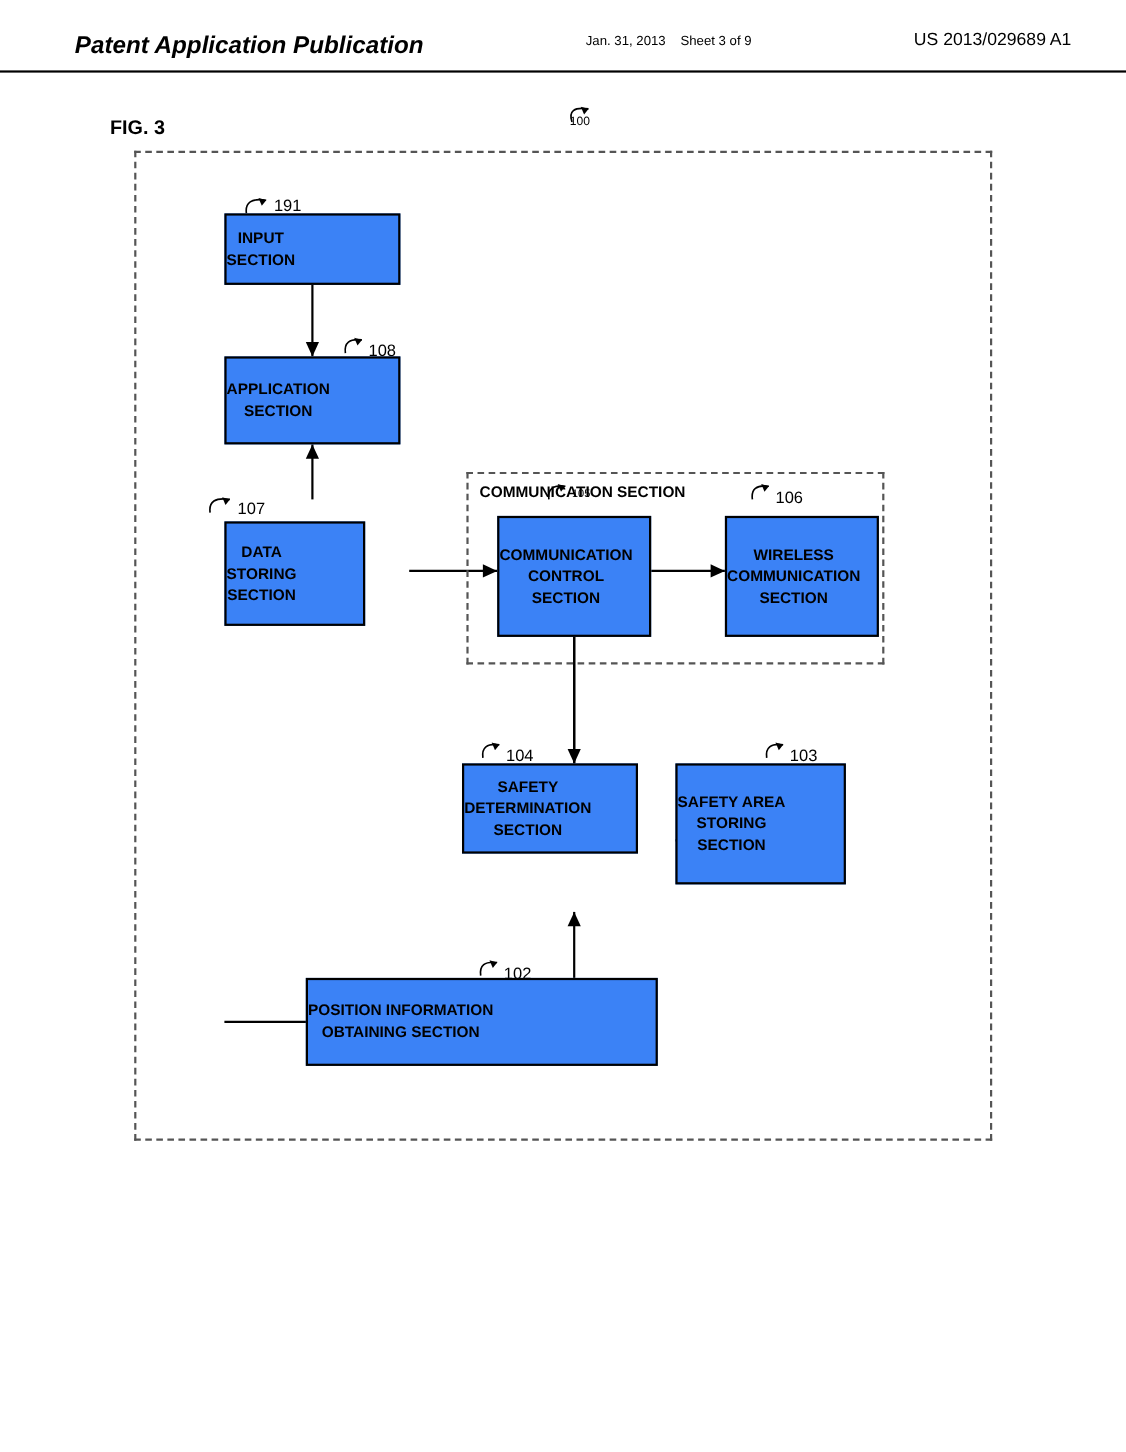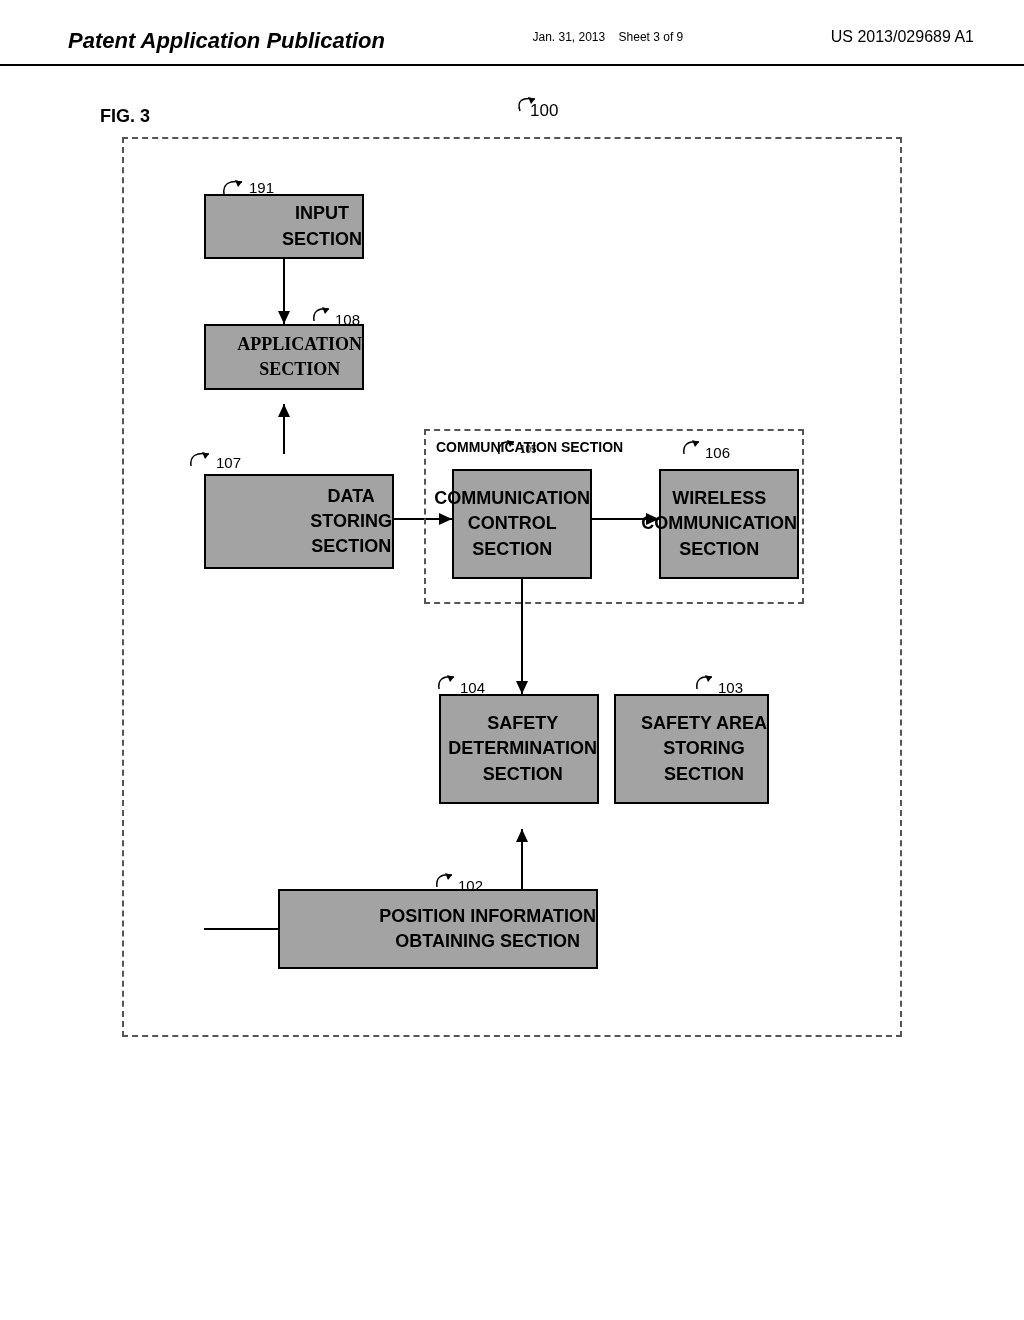--- a/index.html
+++ b/index.html
@@ -55,26 +55,26 @@
       height: 900px;
       margin: 0 auto;
     }
 
     
     .diagram-box {
       border: 2px solid #000;
       position: absolute;
       display: flex;
       align-items: center;
-      justify-content: flex-end;
+      justify-content: flex-start;
       text-align: center;
-      font-size: 18px;
+      font-size: 14px;
       font-weight: bold;
       line-height: 1.4;
-      background: #a3a3a3;
+      background: #3b82f6;
     }
 
     
     .comm-dashed {
       border: 2px dashed #555;
       position: absolute;
     }
 
     
     .diagram-svg {
@@ -98,21 +98,21 @@
   </div>
   <div class="header-right">US 2013/029689 A1</div>
 </div>
 
 <div class="main">
 
   <div style="display:flex; align-items:flex-start; margin-bottom: 10px; margin-left: 20px;">
     <span class="fig-label">FIG. 3</span>
 
     <div style="position:relative; margin-left: 350px; margin-top: -5px;">
-      <span style="font-size:17px; position:relative; top:0; left:30px;">100</span>
+      <span style="font-size:11px; position:relative; top:0; left:18px;">100</span>
       <svg width="50" height="30" style="position:absolute; top:-10px; left:0;">
         <path d="M 20 20 Q 15 5 35 8" stroke="#000" stroke-width="1.5" fill="none"></path>
         <polygon points="35,8 28,6 31,13" fill="#000"></polygon>
       </svg>
     </div>
   </div>
 
   <div class="outer-dashed">
 
     <svg class="diagram-svg">
@@ -158,34 +158,34 @@
     </div>
 
     <div style="position:absolute; top:172px; left:185px; font-size:15px;">
       <svg width="45" height="25" style="position:absolute; top:-8px; left:-5px;">
         <path d="M 10 18 Q 8 4 25 6" stroke="#000" stroke-width="1.5" fill="none"></path>
         <polygon points="25,6 18,4 21,11" fill="#000"></polygon>
       </svg>
       <span style="margin-left:26px;">108</span>
     </div>
 
-    <div class="diagram-box" style="left:80px; top:185px; width:160px; height:66px;font-family:Liberation Serif, serif;">
+    <div class="diagram-box" style="left:80px; top:185px; width:160px; height:80px;">
       <span style="white-space:pre-line;">APPLICATION
 SECTION</span>
     </div>
 
     <div style="position:absolute; top:315px; left:62px; font-size:15px;">
       <svg width="50" height="28" style="position:absolute; top:-8px; left:-5px;">
         <path d="M 10 20 Q 8 5 28 8" stroke="#000" stroke-width="1.5" fill="none"></path>
         <polygon points="28,8 21,6 24,13" fill="#000"></polygon>
       </svg>
       <span style="margin-left:30px;">107</span>
     </div>
 
-    <div class="diagram-box" style="left:80px; top:335px; width:190px; height:95px;">
+    <div class="diagram-box" style="left:80px; top:335px; width:128px; height:95px;">
       <span style="white-space:pre-line;">DATA
 STORING
 SECTION</span>
     </div>
 
     <div class="comm-dashed" style="left:300px; top:290px; width:380px; height:175px;">
 
       <div style="position:absolute; top:8px; left:10px; font-size:14px; font-weight:bold;">COMMUNICATION SECTION</div>
     </div>
 
@@ -218,21 +218,21 @@
     </div>
 
     <div style="position:absolute; top:540px; left:310px; font-size:15px;">
       <svg width="45" height="25" style="position:absolute; top:-8px; left:-5px;">
         <path d="M 10 18 Q 8 4 25 6" stroke="#000" stroke-width="1.5" fill="none"></path>
         <polygon points="25,6 18,4 21,11" fill="#000"></polygon>
       </svg>
       <span style="margin-left:26px;">104</span>
     </div>
 
-    <div class="diagram-box" style="left:315px; top:555px; width:160px; height:110px;">
+    <div class="diagram-box" style="left:296px; top:555px; width:160px; height:82px;">
       <span style="white-space:pre-line;">SAFETY
 DETERMINATION
 SECTION</span>
     </div>
 
     <div style="position:absolute; top:540px; left:568px; font-size:15px;">
       <svg width="45" height="25" style="position:absolute; top:-8px; left:-5px;">
         <path d="M 10 18 Q 8 4 25 6" stroke="#000" stroke-width="1.5" fill="none"></path>
         <polygon points="25,6 18,4 21,11" fill="#000"></polygon>
       </svg>

